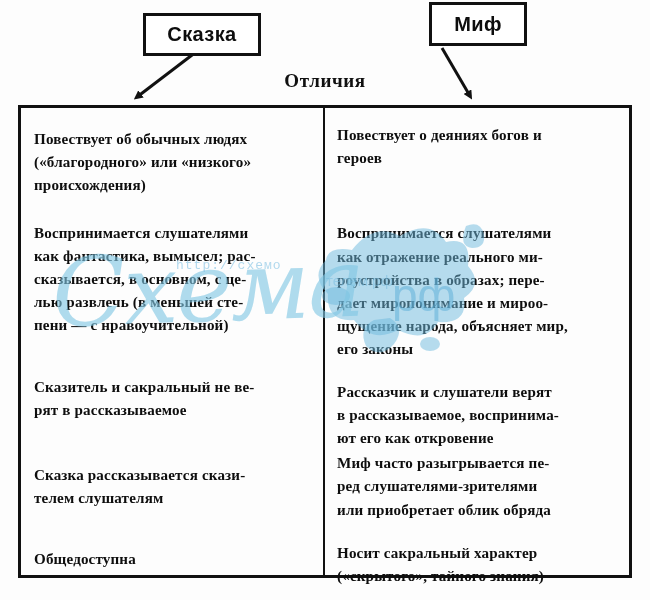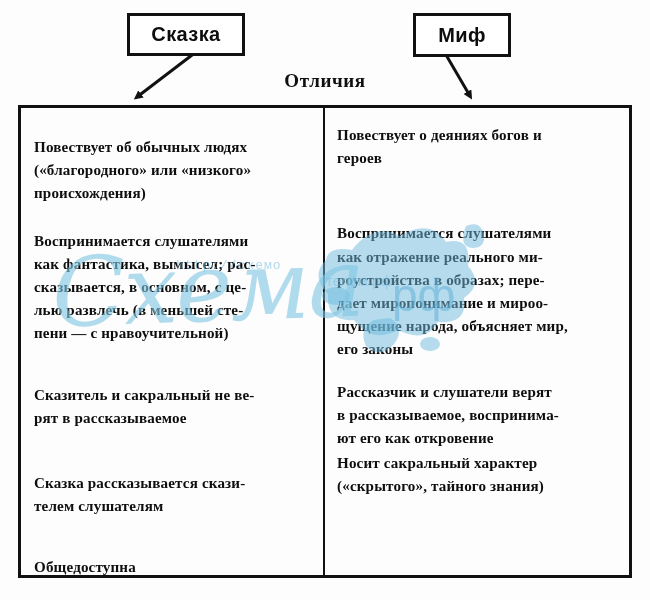--- a/index.html
+++ b/index.html
@@ -28,28 +28,29 @@
     border: 3px solid #111;
     background: #fff;
     display: flex;
     align-items: center;
     justify-content: center;
     font-family: "Liberation Sans", "DejaVu Sans", sans-serif;
     font-weight: bold;
     color: #0d0d0d;
     letter-spacing: 0.4px;
     z-index: 6;
+    margin-left: 16px;
   }
   #box-skazka {
     left: 127px; top: 13px;
     width: 112px; height: 37px;
     font-size: 20px;
   }
   #box-mif {
-    left: 413px; top: 13px;
+    left: 413px; top: 2px;
     width: 92px; height: 38px;
     font-size: 20px;
   }
 
   #title-otlichiya {
     position: absolute;
     left: 0; top: 70px;
     width: 650px;
     text-align: center;
     font-family: Liberation Serif, serif;
@@ -82,21 +83,21 @@
     display: flex;
   }
   .col {
     box-sizing: border-box;
     position: relative;
     height: 100%;
   }
   #col-left {
     width: 307px;
     border-right: 2px solid #111;
-    padding: 28px 12px 0 13px;
+    padding: 20px 12px 0 13px;
   }
   #col-right {
     width: 307px;
     padding: 16px 10px 0 12px;
   }
 
   .cell {
     font-family: "Liberation Serif", "DejaVu Serif", serif;
     font-weight: bold;
     color: #0e0e0e;
@@ -232,18 +233,21 @@
 героев</div>
       <div class="cell r2">Воспринимается слушателями
 как отражение реального ми-
 роустройства в образах; пере-
 дает миропонимание и мироо-
 щущение народа, объясняет мир,
 его законы</div>
       <div class="cell r3">Рассказчик и слушатели верят
 в рассказываемое, воспринима-
 ют его как откровение</div>
+      <div class="cell r4">Миф часто разыгрывается пе-
+ред слушателями-зрителями
+или приобретает облик обряда</div>
       <div class="cell r5">Носит сакральный характер
 («скрытого», тайного знания)</div>
     </div>
   </div>
 
 </div>
 
 </body></html>

